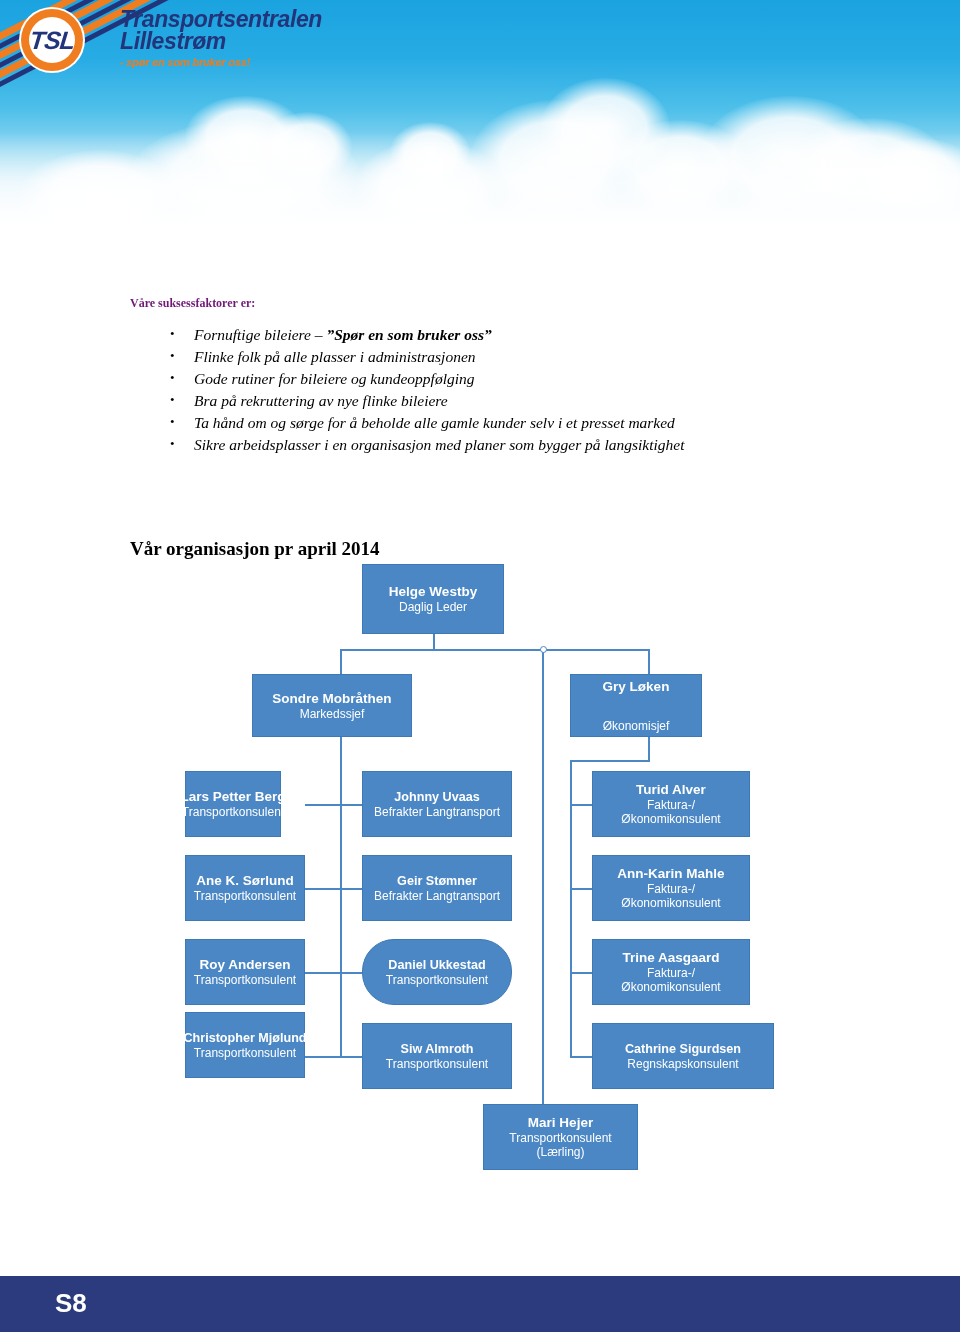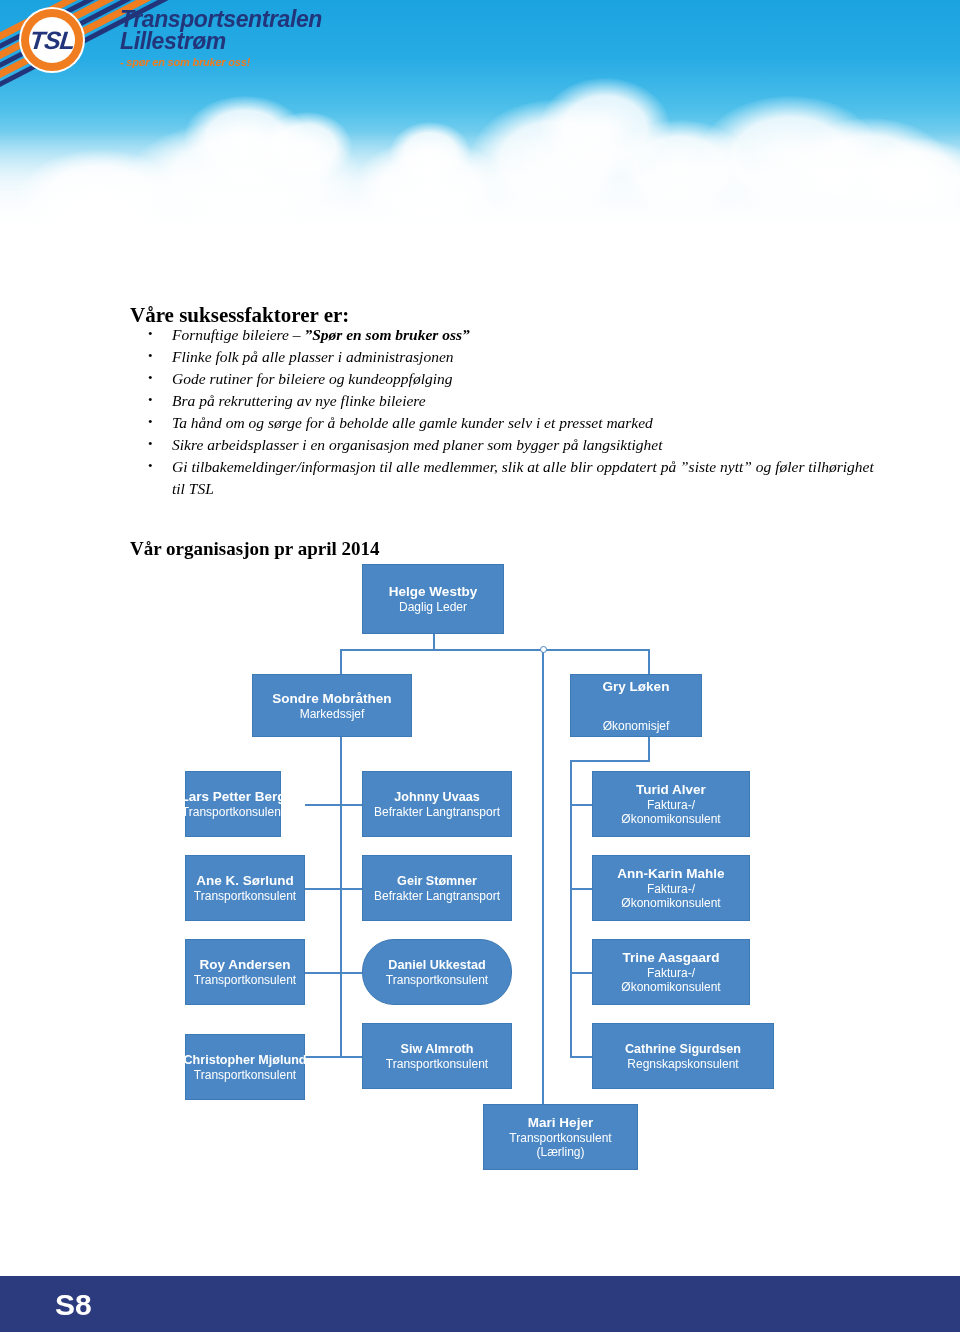--- a/index.html
+++ b/index.html
@@ -109,26 +109,26 @@
   #content {
     position: absolute;
     left: 0; top: 262px;
     width: 960px;
   }
   #success-heading {
     position: absolute;
     left: 130px; top: 24px;
     font-family: "Liberation Serif", serif;
     font-weight: bold;
-    font-size: 21px;
-    color: #000000;
+    font-size: 12px;
+    color: #701a75;
   }
   #bullet-list {
     position: absolute;
-    left: 136px; top: 62px;
+    left: 158px; top: 62px;
     width: 740px;
     list-style: none;
     margin: 0; padding: 0;
   }
   #bullet-list li {
     position: relative;
     padding-left: 36px;
     font-family: "Liberation Serif", serif;
     font-style: italic;
     font-size: 15.5px;
@@ -211,21 +211,21 @@
     position: absolute;
     left: 0; bottom: 0;
     width: 960px; height: 56px;
     background: #2b3b7e;
   }
   #footer-page {
     position: absolute;
     left: 55px; top: 12px;
     font-family: "Liberation Sans", sans-serif;
     font-weight: bold;
-    font-size: 30px;
+    font-size: 26px;
     color: #ffffff;
   }
 </style>
 </head>
 <body>
 
 <div id="header-banner">
 
   <div class="cloud" style="left:130px; top:120px; width:230px; height:110px;"></div>
   <div class="cloud" style="left:185px; top:96px;  width:120px; height:80px;"></div>
@@ -269,21 +269,20 @@
 
   <h2 id="success-heading">Våre suksessfaktorer er:</h2>
 
   <ul id="bullet-list">
     <li><span>Fornuftige bileiere – </span><b>”Spør en som bruker oss”</b></li>
     <li><span>Flinke folk på alle plasser i administrasjonen</span></li>
     <li><span>Gode rutiner for bileiere og kundeoppfølging</span></li>
     <li><span>Bra på rekruttering av nye flinke bileiere</span></li>
     <li><span>Ta hånd om og sørge for å beholde alle gamle kunder selv i et presset marked</span></li>
     <li><span>Sikre arbeidsplasser i en organisasjon med planer som bygger på langsiktighet</span></li>
-    <li><span>Gi tilbakemeldinger/informasjon til alle medlemmer, slik at alle blir oppdatert på ”siste nytt” og føler tilhørighet til TSL</span></li>
   </ul>
 
   <h2 id="org-heading">Vår organisasjon pr april 2014</h2>
 
   <div id="org-chart">
 
     <div class="conn v" style="left:253px; top:82px; height:17px;"></div>
 
     <div class="conn h" style="left:160px; top:97px; width:310px;"></div>
 
@@ -365,21 +364,21 @@
     <div class="node small" style="left:182px; top:387px; width:150px; height:66px;border-radius:32px;">
       <div class="nm">Daniel Ukkestad</div>
       <div class="rl">Transportkonsulent</div>
     </div>
     <div class="node" style="left:412px; top:387px; width:158px; height:66px;">
       <div class="nm">Trine Aasgaard</div>
       <div class="rl">Faktura-/</div>
       <div class="rl">Økonomikonsulent</div>
     </div>
 
-    <div class="node small" style="left:5px; top:482px; width:120px; height:66px;">
+    <div class="node small" style="left:5px; top:460px; width:120px; height:66px;">
       <div class="nm">Christopher Mjølund</div>
       <div class="rl">Transportkonsulent</div>
     </div>
     <div class="node small" style="left:182px; top:471px; width:150px; height:66px;">
       <div class="nm">Siw Almroth</div>
       <div class="rl">Transportkonsulent</div>
     </div>
     <div class="node small" style="left:412px; top:471px; width:182px; height:66px;">
       <div class="nm">Cathrine Sigurdsen</div>
       <div class="rl">Regnskapskonsulent</div>

